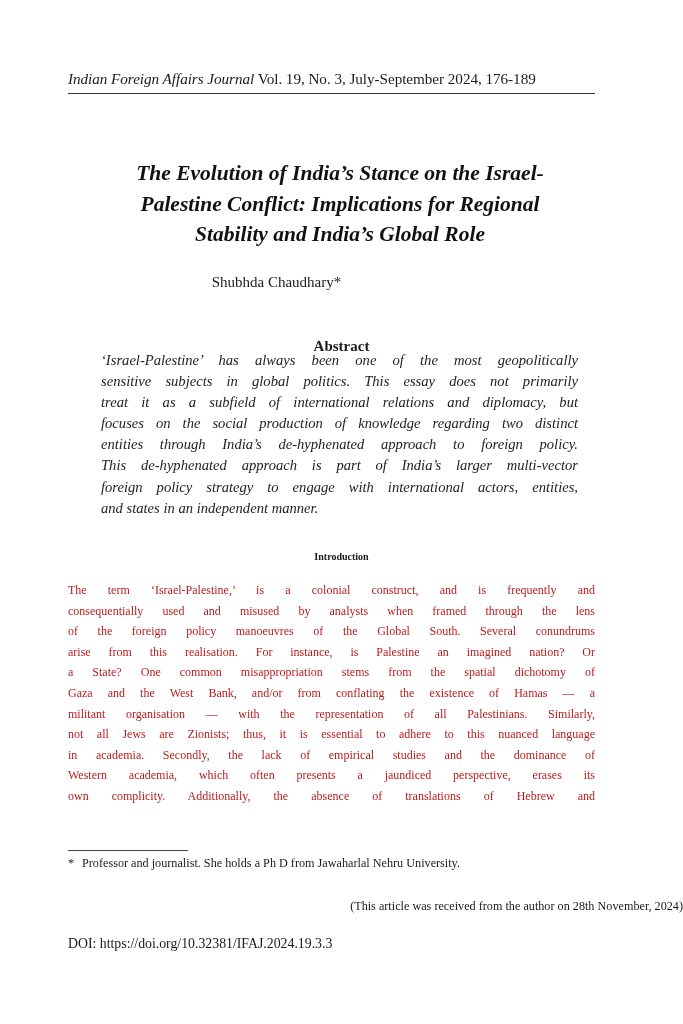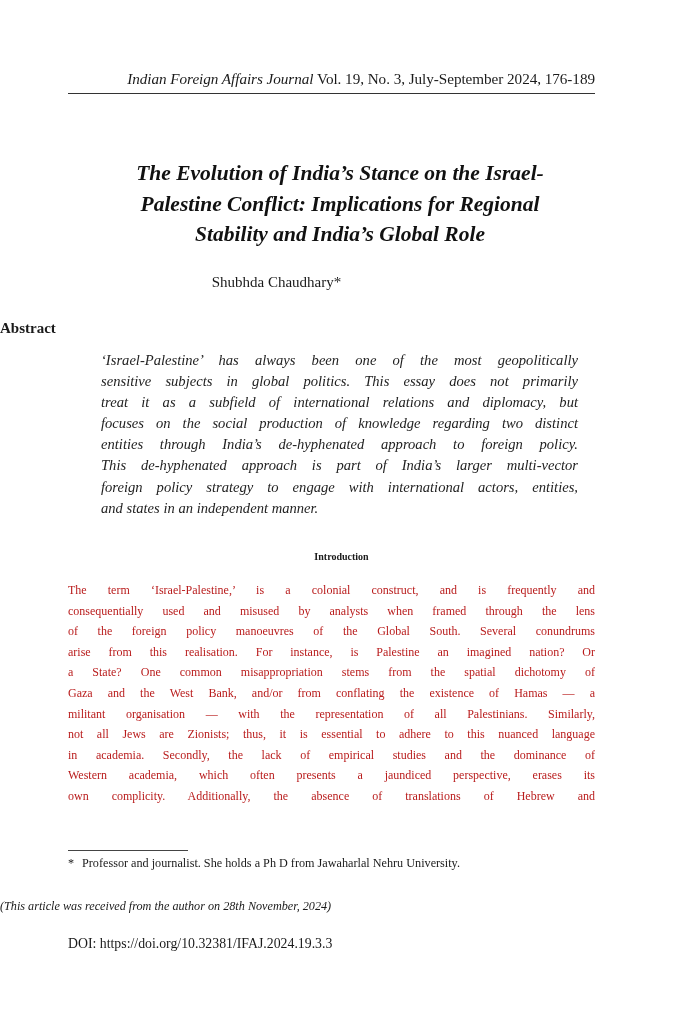--- a/index.html
+++ b/index.html
@@ -3,38 +3,38 @@
 <meta charset="utf-8">
 <style>
   html, body { margin:0; padding:0; }
   body {
     width:683px; height:1024px; background:#ffffff; overflow:hidden;
     font-family:"Liberation Serif", "DejaVu Serif", serif; color:#1a1a1a;
     position:relative;
   }
   .running-head {
     position:absolute; left:68px; top:70px; width:527px;
-    font-size:15.2px; text-align:right; white-space:nowrap; letter-spacing:-0.05px;
+    font-size:15.2px; text-align:left; white-space:nowrap; letter-spacing:-0.05px;
   }
   .running-head .jname { font-style:italic; }
   .head-rule {
     position:absolute; left:68px; top:93px; width:527px; height:0;
     border-top:1.3px solid #333;
   }
   .title {
     position:absolute; left:80px; top:158px; width:520px;
     font-weight:bold; font-style:italic; font-size:21.5px; line-height:30.5px;
     text-align:center; color:#111;
   }
   .title span { display:block; white-space:nowrap;text-align:center; }
   .author {
     position:absolute; left:0; top:274px; width:553px; text-align:center; font-size:15px;
   }
   .abstract-heading {
-    position:absolute; left:0; top:320px; width:683px; 
+    position:absolute; left:0; top:338px; width:683px; text-align:center;
     font-weight:bold; font-size:15px;
   }
   .abstract {
     position:absolute; left:101px; top:350px; width:477px;
     font-style:italic; font-size:14.6px; line-height:21.1px; color:#222;
   }
   .line { display:block; text-align:justify; text-align-last:justify; white-space:nowrap; }
   .line.last { text-align-last:left; }
   .intro-heading {
     position:absolute; left:0; top:551px; width:683px; text-align:center;
@@ -46,22 +46,22 @@
   }
   .fn-rule {
     position:absolute; left:68px; top:850px; width:120px; height:0; border-top:1px solid #444;
   }
   .footnote {
     position:absolute; left:68px; top:855px; width:527px; font-size:12.2px; line-height:17px;
   }
   .footnote .mark { position:absolute; left:0; top:0; }
   .footnote .fn-text { margin-left:14px; display:block; }
   .received {
-    position:absolute; left:0; top:899px; width:683px; text-align:left;
-    font-style:italic; font-size:12.2px;
+    position:absolute; left:0; top:899px; width:683px; text-align:right;
+    font-size:12.2px;
   }
   .doi {
     position:absolute; left:68px; top:936px; font-size:13.8px; white-space:nowrap;
   }
 </style>
 </head>
 <body>
 
 <div class="running-head"><span class="jname">Indian Foreign Affairs Journal</span><span> Vol. 19, No. 3, July-September 2024, 176-189</span></div>
 <div class="head-rule"></div>

